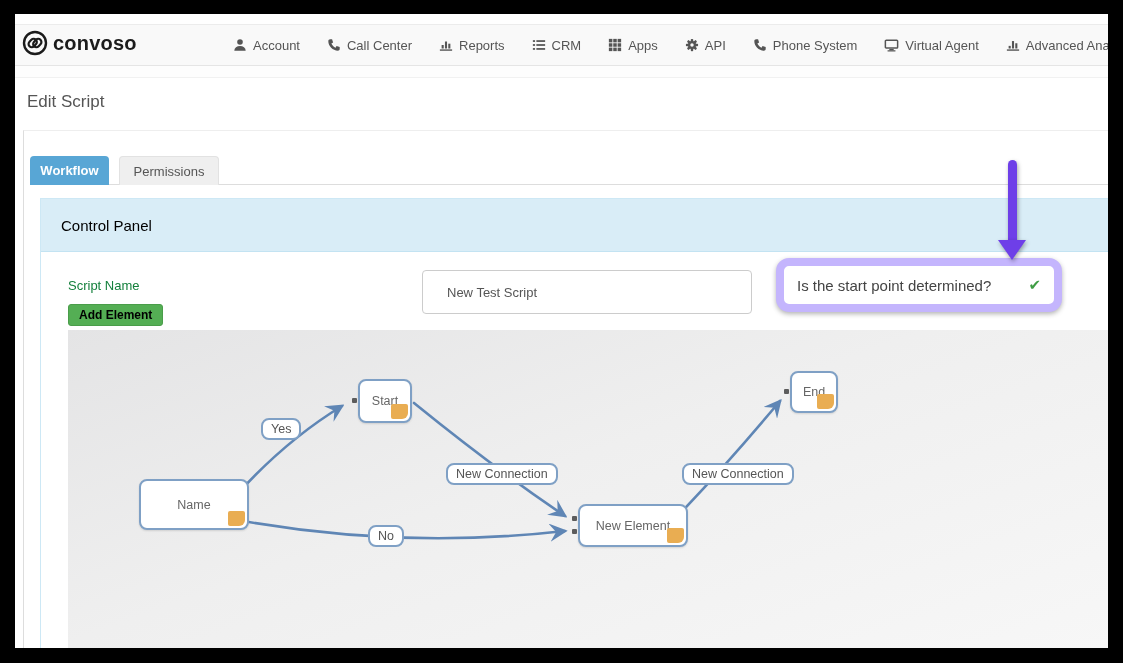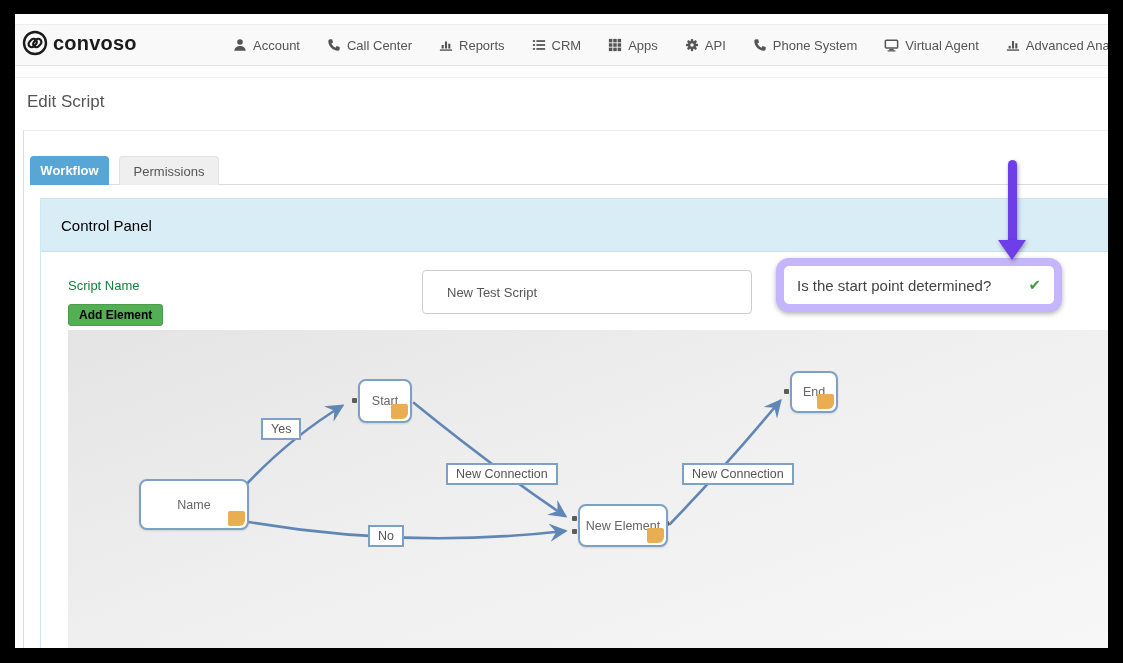--- a/index.html
+++ b/index.html
@@ -60,25 +60,25 @@
 
   
   .canvas { position:absolute; left:53px; top:316px; width:1040px; height:318px;
             background:linear-gradient(160deg,#e4e4e5 0%,#efefef 45%,#f7f7f7 100%); overflow:hidden; }
   .edges-svg { position:absolute; left:0; top:0; }
   .wf-node { position:absolute; background:#fff; border:2px solid #7fa0c5; border-radius:8px;
              display:flex; align-items:center; justify-content:center; font-size:12.5px; color:#666;
              box-shadow:0 1px 2px rgba(0,0,0,.12); cursor:move; }
   .wf-badge { position:absolute; right:2px; bottom:2px; width:17px; height:15px; background:#e9ad52;
               border-radius:2px 2px 6px 2px; }
-  .wf-label { position:absolute; background:#fff; border:2px solid #7fa0c5; border-radius:0;
+  .wf-label { position:absolute; background:#fff; border:2px solid #7fa0c5; border-radius:8px;
               padding:2px 8px; font-size:12.5px; color:#555; cursor:move; white-space:nowrap; }
   .node-name { left:71px; top:149px; width:110px; height:51px; }
   .node-start { left:290px; top:49px; width:54px; height:44px; }
-  .node-newel { left:510px; top:174px; width:90px; height:43px; }
+  .node-newel { left:510px; top:174px; width:110px; height:43px; }
   .node-end { left:722px; top:41px; width:48px; height:42px; }
   .lbl-yes { left:193px; top:88px; }
   .lbl-no  { left:300px; top:195px; }
   .lbl-nc1 { left:378px; top:133px; }
   .lbl-nc2 { left:614px; top:133px; }
 </style>
 </head>
 <body>
 
 <div class="frame">

